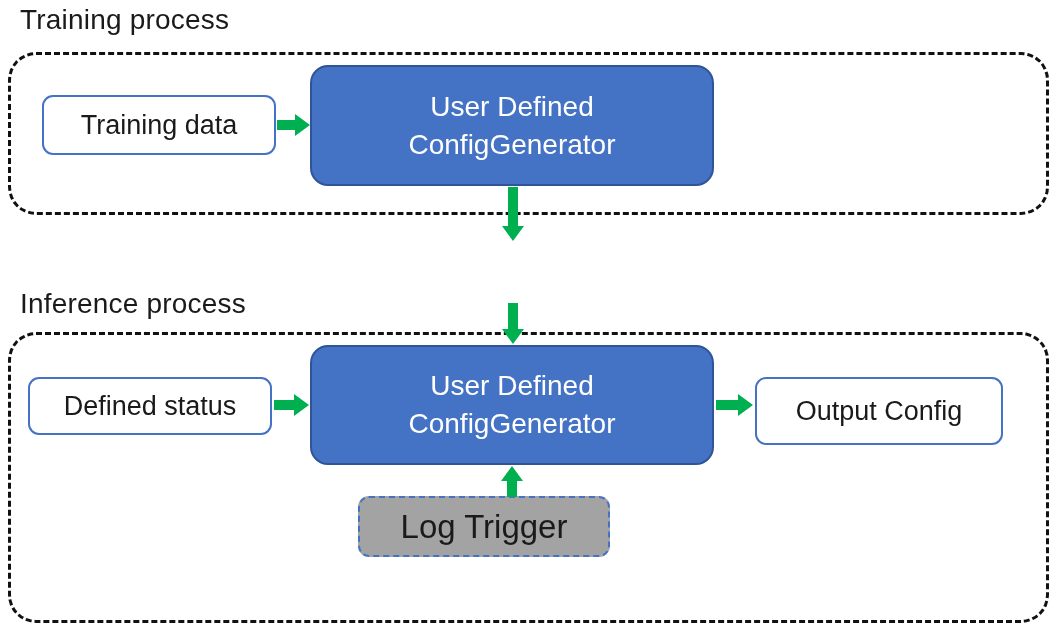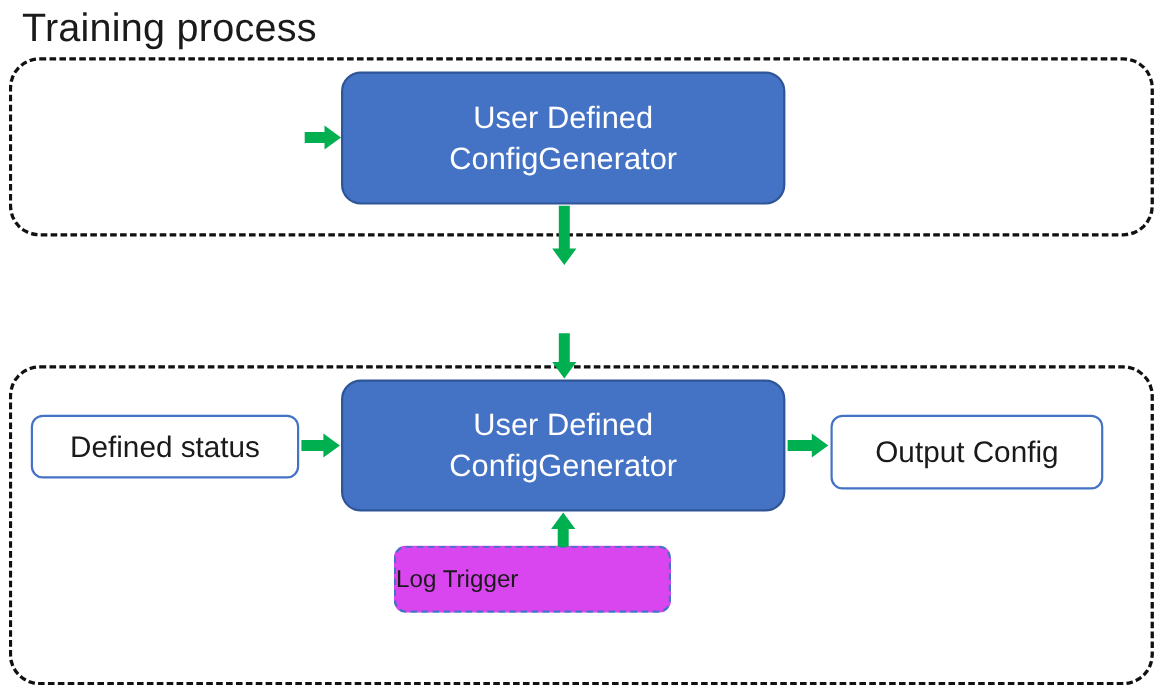--- a/index.html
+++ b/index.html
@@ -11,21 +11,21 @@
   .canvas {
     position: relative;
     width: 1057px;
     height: 631px;
     background: #ffffff;
     overflow: hidden;
   }
   .section-title {
     position: absolute;
     color: #1a1a1a;
-    font-size: 36px;
+    font-size: 28px;
     font-weight: 400;
     letter-spacing: 0.2px;
     white-space: nowrap;
   }
   .dash-container {
     position: absolute;
     border: 3px dashed #111111;
     border-radius: 28px;
     background: transparent;
     box-sizing: border-box;
@@ -55,28 +55,29 @@
     align-items: center;
     justify-content: center;
     color: #ffffff;
     font-size: 28px;
     line-height: 38px;
     text-align: center;
     z-index: 2;
   }
   .trigger-box {
     position: absolute;
-    background: #d946ef;
+    background: #a3a3a3;
     border: 2px dashed #4472C4;
     border-radius: 11px;
     box-sizing: border-box;
     display: flex;
     align-items: center;
+    justify-content: center;
     color: #1a1a1a;
-    font-size: 22px;
+    font-size: 33px;
     white-space: nowrap;
   }
   .arrow-layer {
     position: absolute;
     left: 0;
     top: 0;
     z-index: 4;
     pointer-events: none;
   }
   .arrow {
@@ -98,27 +99,31 @@
 </style>
 </head>
 <body>
 
 <div class="canvas">
 
   <div id="training-title" class="section-title">Training process</div>
 
   <div id="training-container" class="dash-container"></div>
 
+  <div id="training-data" class="io-box">
+    <span>Training data</span>
+  </div>
 
   <div id="training-gen" class="generator-box">
     <span>User Defined</span>
     <span>ConfigGenerator</span>
   </div>
 
 
+  <div id="inference-title" class="section-title">Inference process</div>
 
   <div id="inference-container" class="dash-container"></div>
 
   <div id="current-status" class="io-box">
     <span>Defined status</span>
   </div>
 
   <div id="inference-gen" class="generator-box">
     <span>User Defined</span>
     <span>ConfigGenerator</span>

